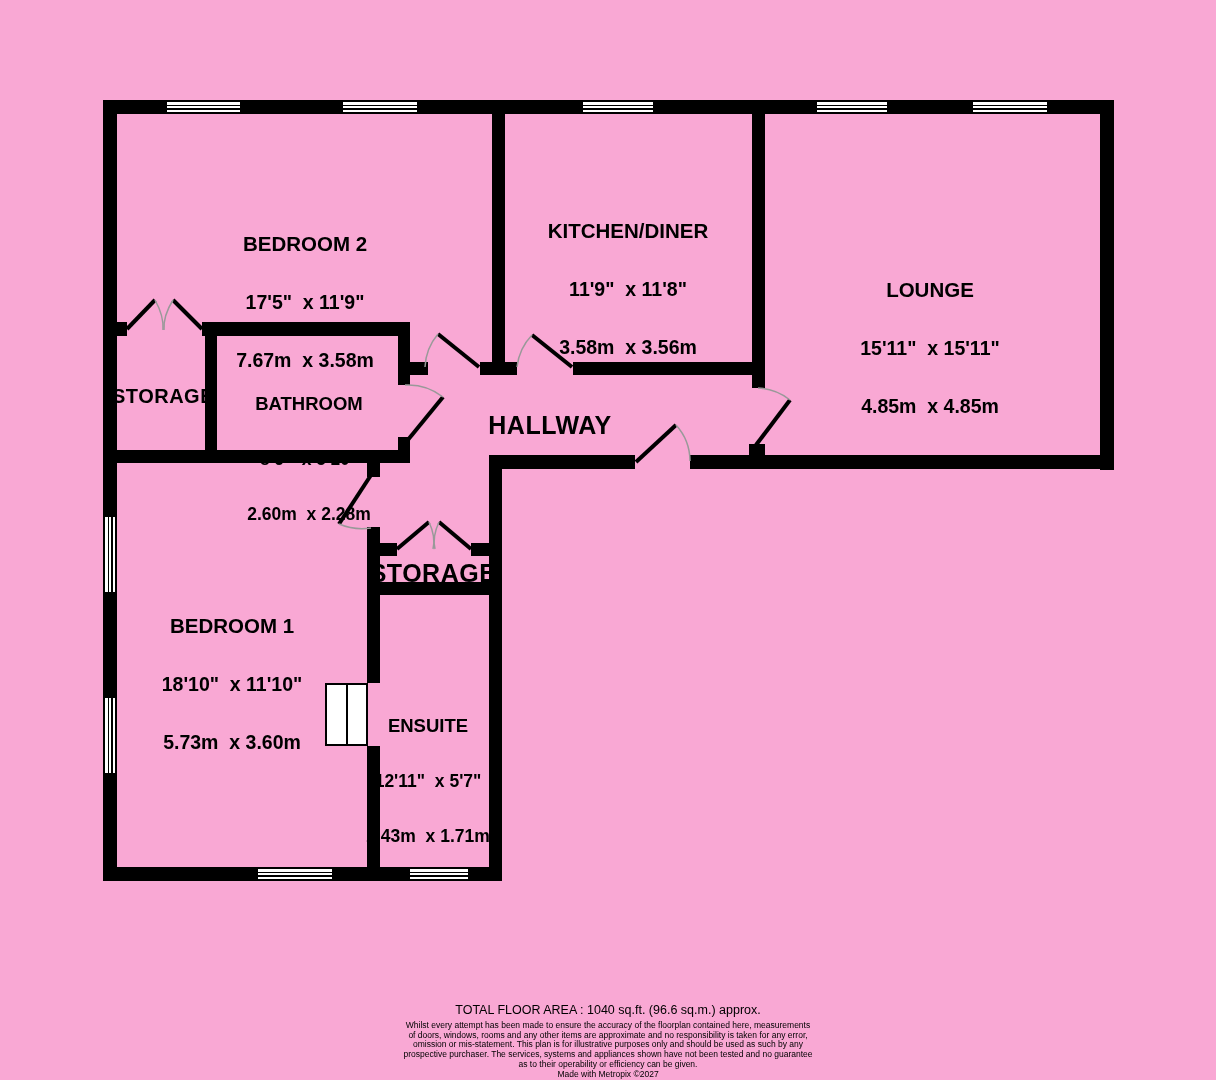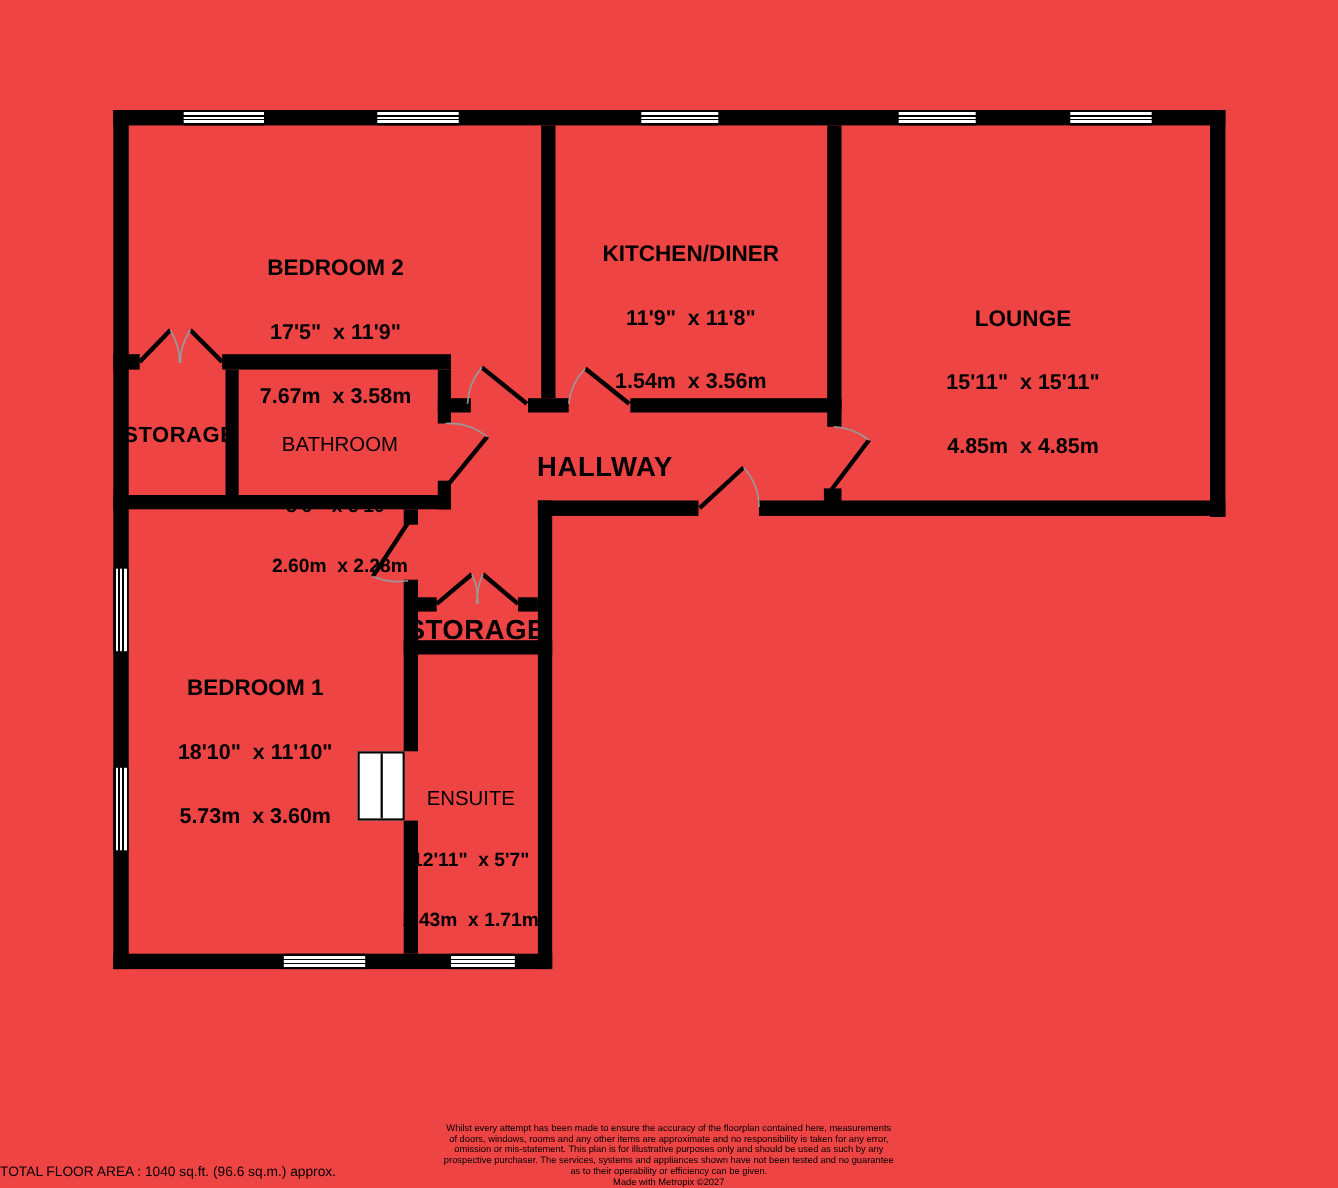--- a/index.html
+++ b/index.html
@@ -1,35 +1,35 @@
 <!DOCTYPE html>
 <html><head>
 <meta charset="utf-8">
 <style>
   html,body{margin:0;padding:0;background:#fff;}
-  .canvas{position:relative;width:1216px;height:1080px;background:#ef4444;overflow:hidden;
+  .canvas{position:relative;width:1216px;height:1080px;background:#f9a8d4;overflow:hidden;
           font-family:"Liberation Sans",sans-serif;color:#000;}
   .w{position:absolute;background:#000;}
   .wh{position:absolute;height:14px;background:linear-gradient(to bottom,
       #000 0 2px,#fff 2px 4.5px,#000 4.5px 6px,#fff 6px 8px,#000 8px 9.5px,#fff 9.5px 12px,#000 12px 14px);}
   .wv{position:absolute;width:14px;background:linear-gradient(to right,
       #000 0 2px,#fff 2px 4.5px,#000 4.5px 6px,#fff 6px 8px,#000 8px 9.5px,#fff 9.5px 12px,#000 12px 14px);}
   .doors{position:absolute;left:0;top:0;pointer-events:none;}
   .wardrobe{position:absolute;left:325px;top:683px;width:43px;height:63px;background:#fff;
             border:2px solid #000;box-sizing:border-box;}
   .wardrobe:after{content:"";position:absolute;left:50%;top:0;bottom:0;width:2px;background:#000;
             transform:translateX(-50%);}
   .lbl{position:absolute;transform:translateX(-50%);text-align:center;white-space:pre;}
   .t1{font-weight:bold;font-size:20.5px;line-height:22px;}
   .d1{font-weight:bold;font-size:19.5px;line-height:22px;}
-  .t2{font-weight:normal;font-size:18.5px;line-height:19.5px;}
+  .t2{font-weight:bold;font-size:18.5px;line-height:19.5px;}
   .d2{font-weight:bold;font-size:17.5px;line-height:19.5px;}
   .one-lg{font-weight:bold;font-size:20px;letter-spacing:.5px;}
   .one-md{font-weight:bold;font-size:25px;letter-spacing:.5px;}
-  .total{position:absolute;top:1058px;left:0;width:100%;text-align:left;font-size:12.5px;}
+  .total{position:absolute;top:1003px;left:0;width:100%;text-align:center;font-size:12.5px;}
   .disc{position:absolute;top:1021px;left:0;width:100%;text-align:center;font-size:8.5px;line-height:9.7px;}
 </style>
 </head>
 <body>
 
 <div class="canvas">
 
   <div class="w" style="left:103px;top:100px;width:1011px;height:14px;"></div>
   <div class="w" style="left:103px;top:100px;width:14px;height:781px;"></div>
   <div class="w" style="left:1100px;top:100px;width:14px;height:370px;"></div>
@@ -102,21 +102,21 @@
 
   <div class="lbl" style="left:305px;top:197px;">
     <div class="t1">BEDROOM 2</div>
     <div class="d1">17'5"  x 11'9"</div>
     <div class="d1">7.67m  x 3.58m</div>
   </div>
 
   <div class="lbl" style="left:628px;top:184px;">
     <div class="t1">KITCHEN/DINER</div>
     <div class="d1">11'9"  x 11'8"</div>
-    <div class="d1">1.54m  x 3.56m</div>
+    <div class="d1">3.58m  x 3.56m</div>
   </div>
 
   <div class="lbl" style="left:930px;top:243px;">
     <div class="t1">LOUNGE</div>
     <div class="d1">15'11"  x 15'11"</div>
     <div class="d1">4.85m  x 4.85m</div>
   </div>
 
   <div class="lbl" style="left:309px;top:358px;">
     <div class="t2">BATHROOM</div>

